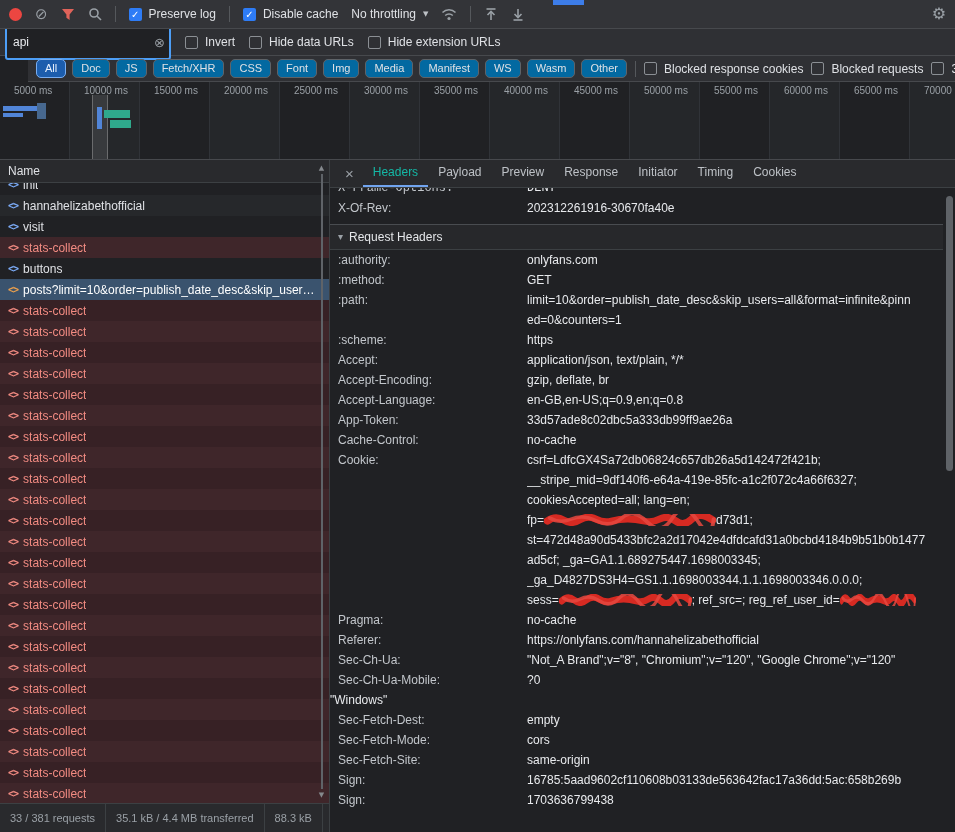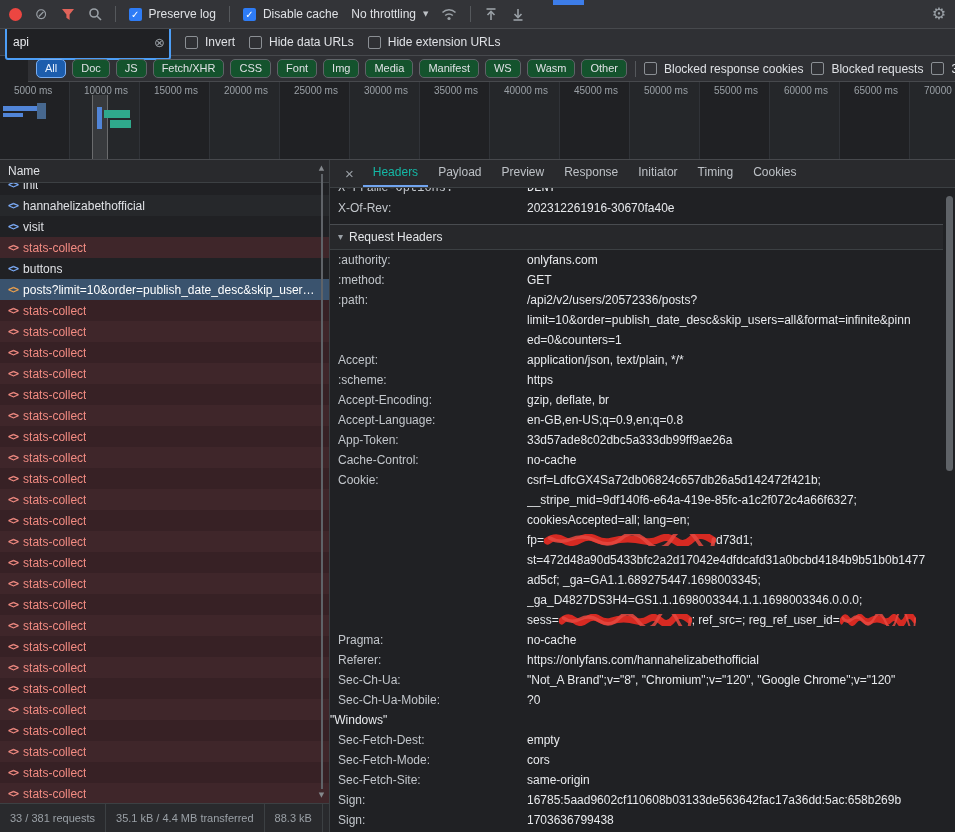--- a/index.html
+++ b/index.html
@@ -22,21 +22,21 @@
   .bluestrip { position:absolute; left:553px; top:0; width:31px; height:5px; background:#3d7de9; }
   .cbgroup { display:flex; align-items:center; gap:7px; white-space:nowrap; }
   .cb { width:13px; height:13px; border-radius:2px; flex:none; display:inline-flex; align-items:center; justify-content:center; font-family:"DejaVu Sans",sans-serif; }
   .cb.on { background:#2e7cf6; color:#fff; font-size:10px; font-weight:bold; }
   .cb.off { border:1.5px solid #8b8f94; }
   .caret { font-size:7px; color:#bdc1c6; font-family:"DejaVu Sans",sans-serif; }
   .finput { width:166px; height:36px; background:#202124; border:2px solid #4d9ef6; border-radius:3px; display:flex; align-items:center; padding:0 4px 0 6px; gap:4px; }
   .finput .txt { flex:1; color:#e8eaed; }
   .finput .clr { color:#9aa0a6; font-size:13px; line-height:1; font-family:"DejaVu Sans",sans-serif; }
   .pills { display:flex; gap:6px; align-items:center; }
-  .pill { padding:3px 8px; border:1px solid #5f6368; border-radius:5px; background:#14532d; color:#dfe1e5; font-size:11px; line-height:1; white-space:nowrap; }
+  .pill { padding:3px 8px; border:1px solid #5f6368; border-radius:5px; background:#0369a1; color:#dfe1e5; font-size:11px; line-height:1; white-space:nowrap; }
   .pill.t-selected { background:#1c5dad; border-color:#79aef2; color:#e8f1fd; }
   .timeline { height:78px; position:relative; overflow:hidden; border-bottom:1px solid #47494d; background:#202124; }
   .bands { position:absolute; inset:0; display:flex;justify-content:space-between; }
   .band { flex:0 0 70px; border-right:1px solid #303338; padding-top:3px; }
   .band:nth-child(even) { background:#25272a; }
   .tlabel { display:block; padding-left:14px; font-size:10px; color:#9aa0a6; white-space:nowrap; }
   .wsel { position:absolute; left:92px; top:13px; bottom:0; width:16px; background:rgba(255,255,255,.09); border-left:1px solid rgba(255,255,255,.25); border-right:1px solid rgba(255,255,255,.25); }
   .wbar { position:absolute; }
   .main { display:flex; height:672px; }
   .left { width:330px; flex:none; border-right:1px solid #3c4043; display:flex; flex-direction:column; position:relative; background:#202124; }
@@ -412,35 +412,34 @@
           <div class="hrow">
           <span class="hkey">:method:</span>
           <span class="hval">GET</span>
         </div>
         </div>
 
       <div class="hrow">
         <span class="hkey">:path:</span>
         <div class="hval">
 
-        <div class="vline">/api2/v2/users/20572336/posts?</div>
             <div class="vline">limit=10&amp;order=publish_date_desc&amp;skip_users=all&amp;format=infinite&amp;pinn</div>
             <div class="vline">ed=0&amp;counters=1</div>
           </div>
       </div>
 
       <div>
 
       <div class="hrow">
+          <span class="hkey">:scheme:</span>
+          <span class="hval">https</span>
+        </div>
+          <div class="hrow">
           <span class="hkey">Accept:</span>
           <span class="hval">application/json, text/plain, */*</span>
-        </div>
-          <div class="hrow">
-          <span class="hkey">:scheme:</span>
-          <span class="hval">https</span>
         </div>
           <div class="hrow">
           <span class="hkey">Accept-Encoding:</span>
           <span class="hval">gzip, deflate, br</span>
         </div>
           <div class="hrow">
           <span class="hkey">Accept-Language:</span>
           <span class="hval">en-GB,en-US;q=0.9,en;q=0.8</span>
         </div>
           <div class="hrow">

